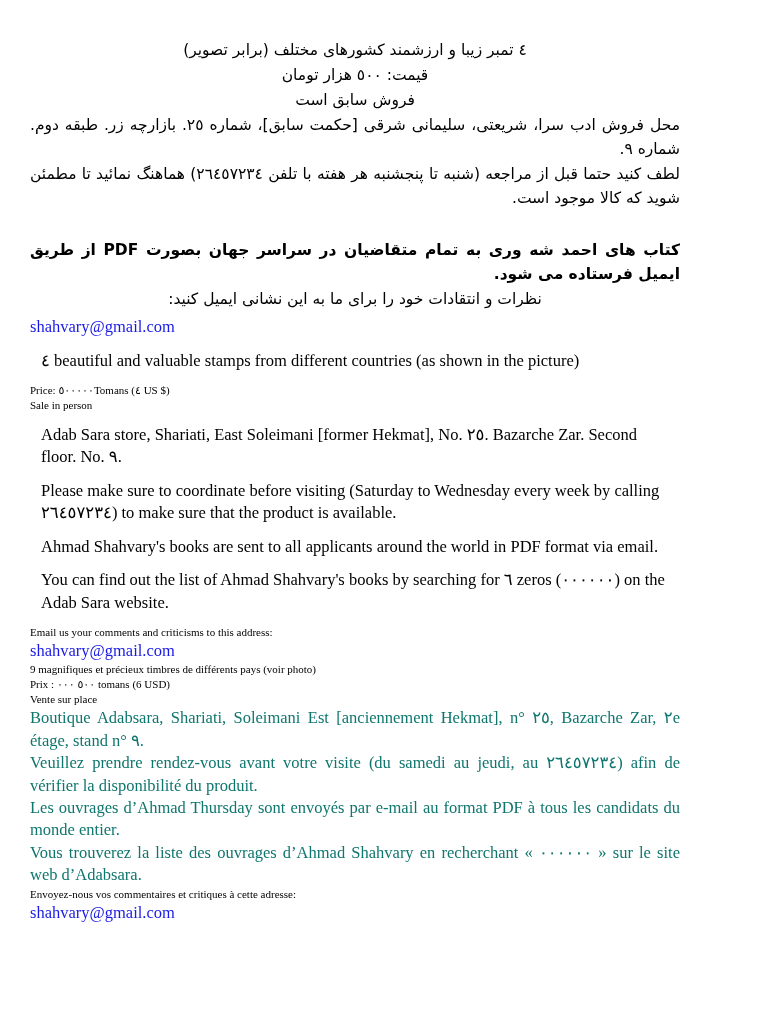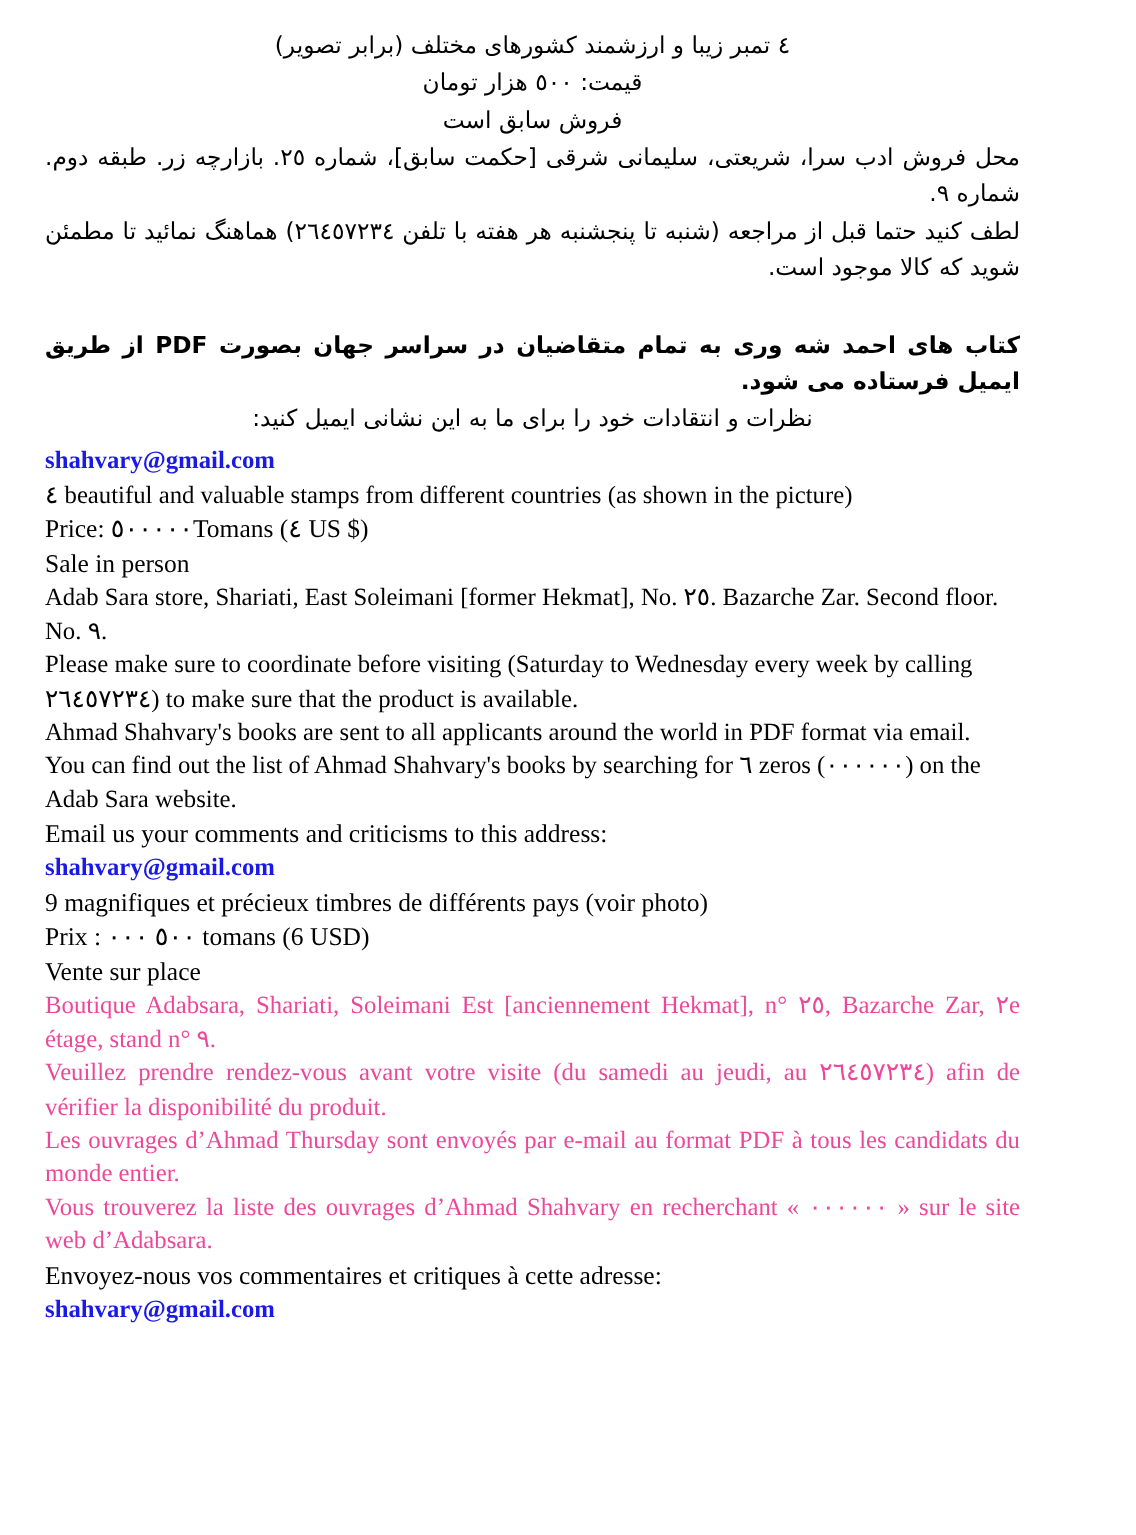--- a/index.html
+++ b/index.html
@@ -11,21 +11,21 @@
     width: 757px;
     height: 1023px;
     font-family: "Liberation Serif", serif;
     color: #000000;
     overflow: hidden;
   }
   .page {
     width: 710px;
     height: 1023px;
     box-sizing: border-box;
-    padding: 18px 30px 10px 30px;
+    padding: 38px 30px 10px 30px;
     position: relative;
   }
   
   .rtl {
     direction: rtl;
     text-align: right;
     unicode-bidi: embed;
   }
   .fa-line {
     font-family: "DejaVu Sans", sans-serif;
@@ -40,43 +40,43 @@
     text-align: justify;
     text-align-last: right;
   }
   
   .ltr {
     direction: ltr;
     text-align: left;
   }
   .en-line {
     font-family: "Liberation Serif", serif;
-    font-size: 17px;
+    font-size: 11px;
     line-height: 1.36;
     margin: 0;
     color: #000;
   }
   .en-para {
     font-family: "Liberation Serif", serif;
     font-size: 16.5px;
     line-height: 1.36;
-    margin: 0;
+    margin: 11px;
     color: #000;
   }
   .fr-para {
     font-family: "Liberation Serif", serif;
     font-size: 16.5px;
     line-height: 1.36;
     margin: 0;
-    color: #ec4899;
+    color: #0f766e;
     text-align: justify;
   }
   .email {
     color: #1a1ae6;
-    font-weight: bold;
+    font-weight: normal;
     font-family: "Liberation Serif", serif;
     font-size: 16.5px;
     line-height: 1.36;
     text-decoration: none;
     display: block;
     margin: 0;
   }
   .spacer-sm { height: 4px; }
   .block { margin: 0; padding: 0; }
 </style>

